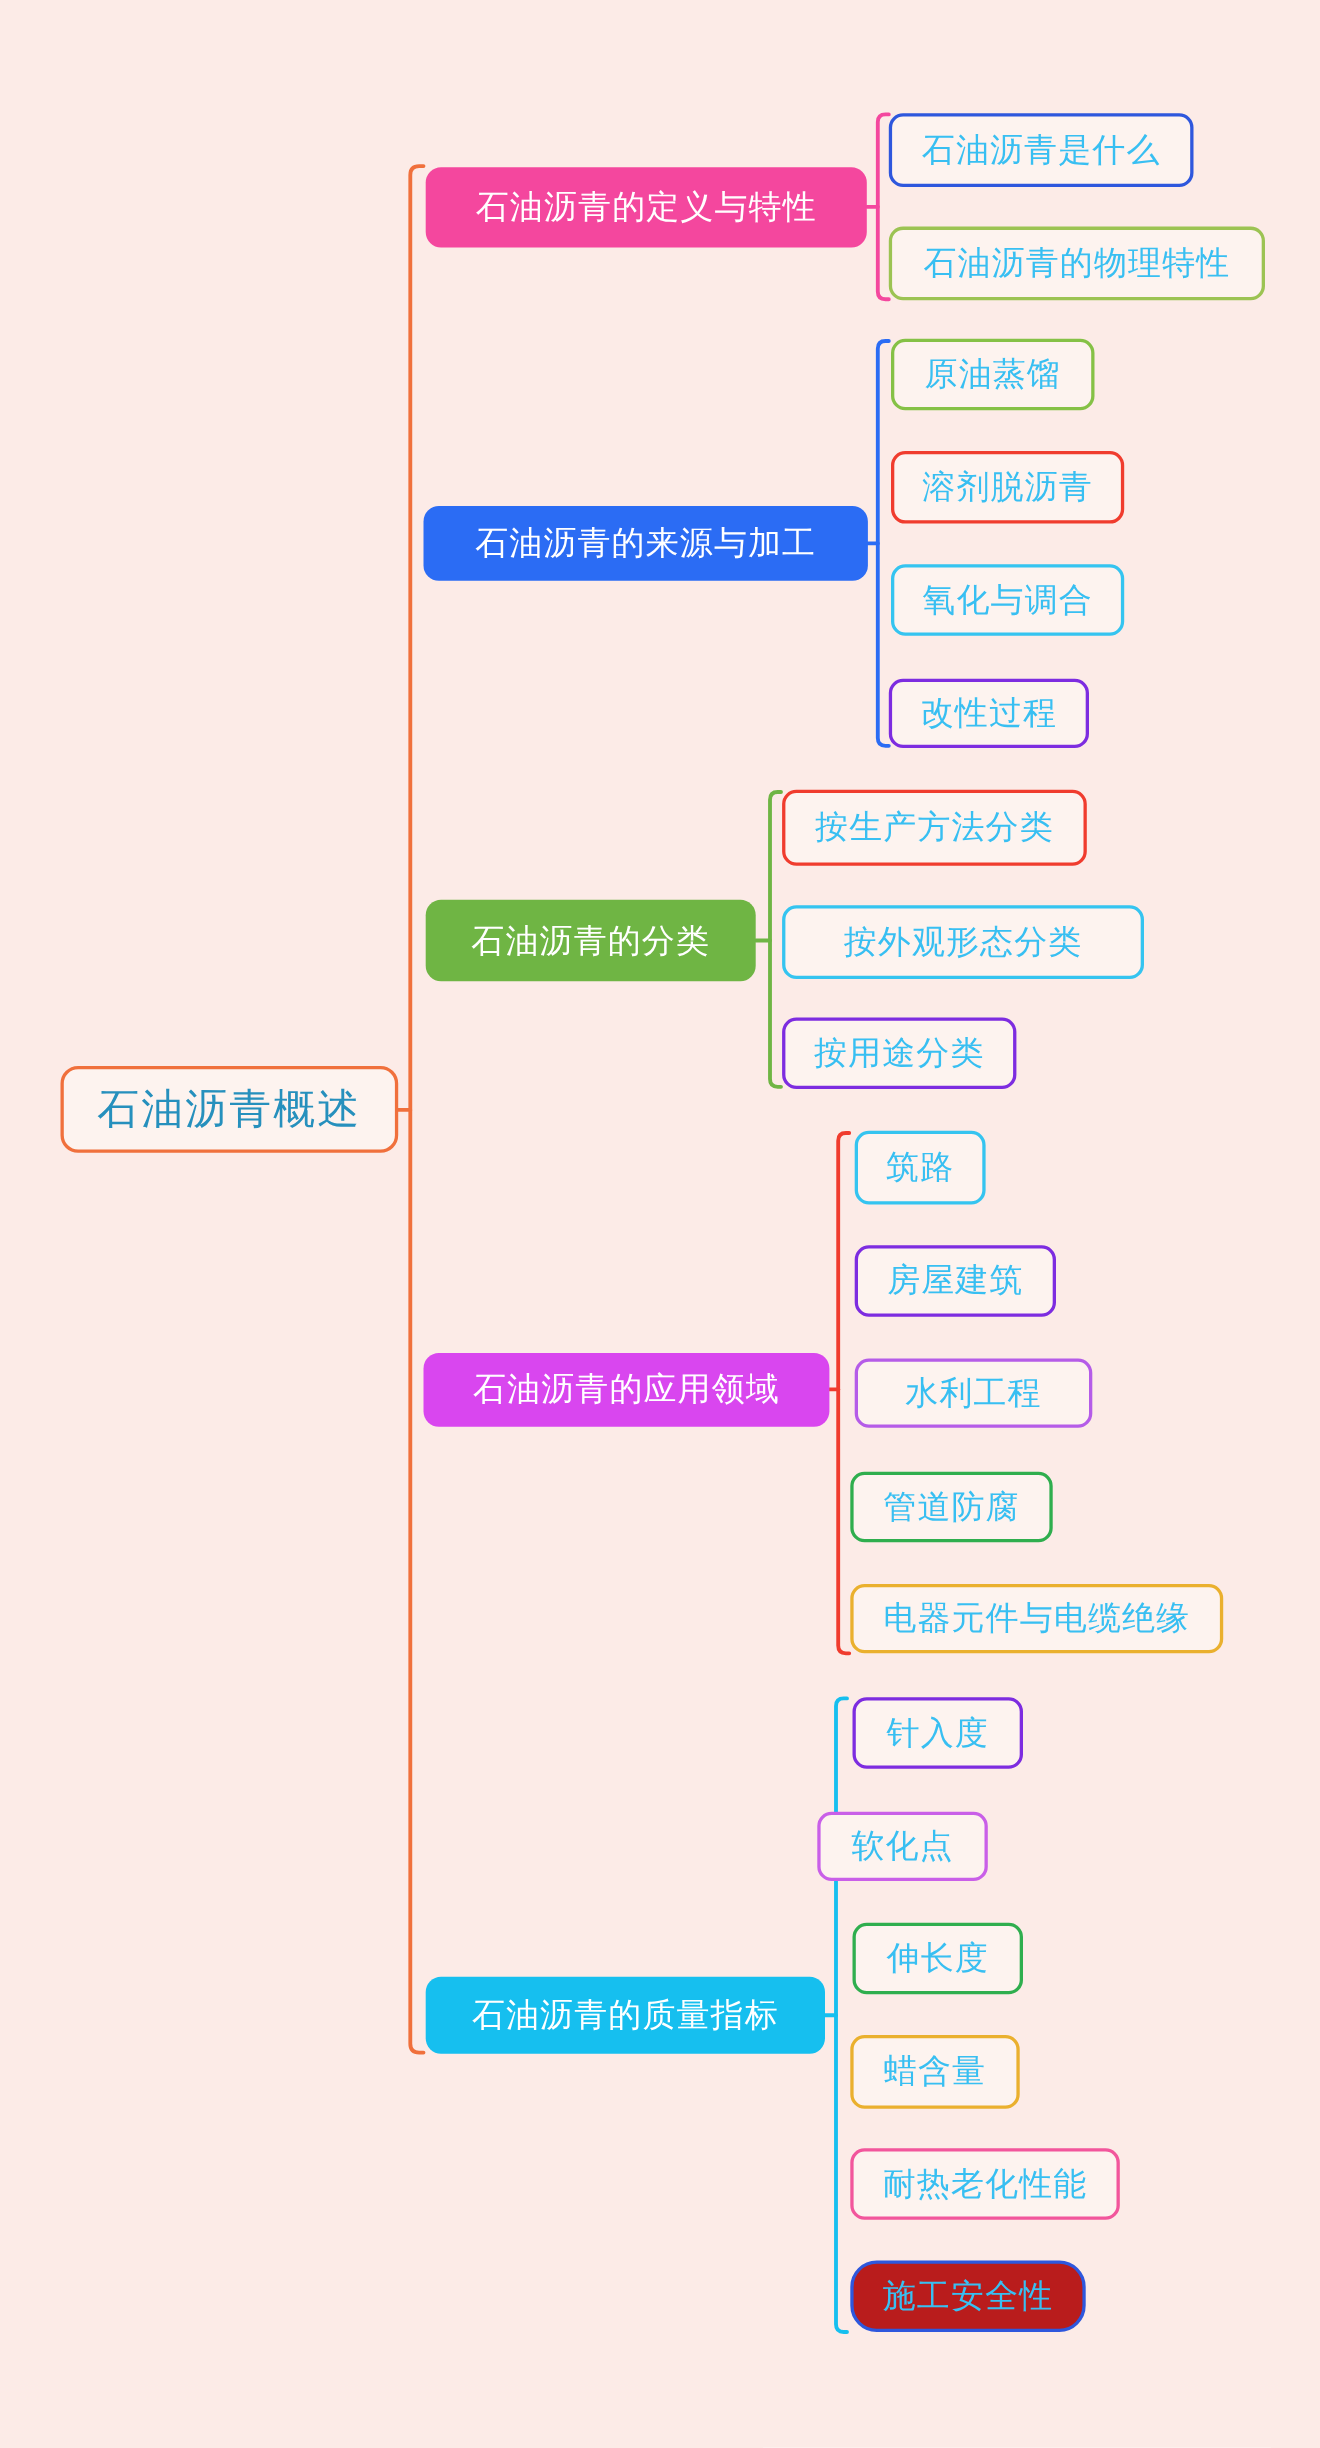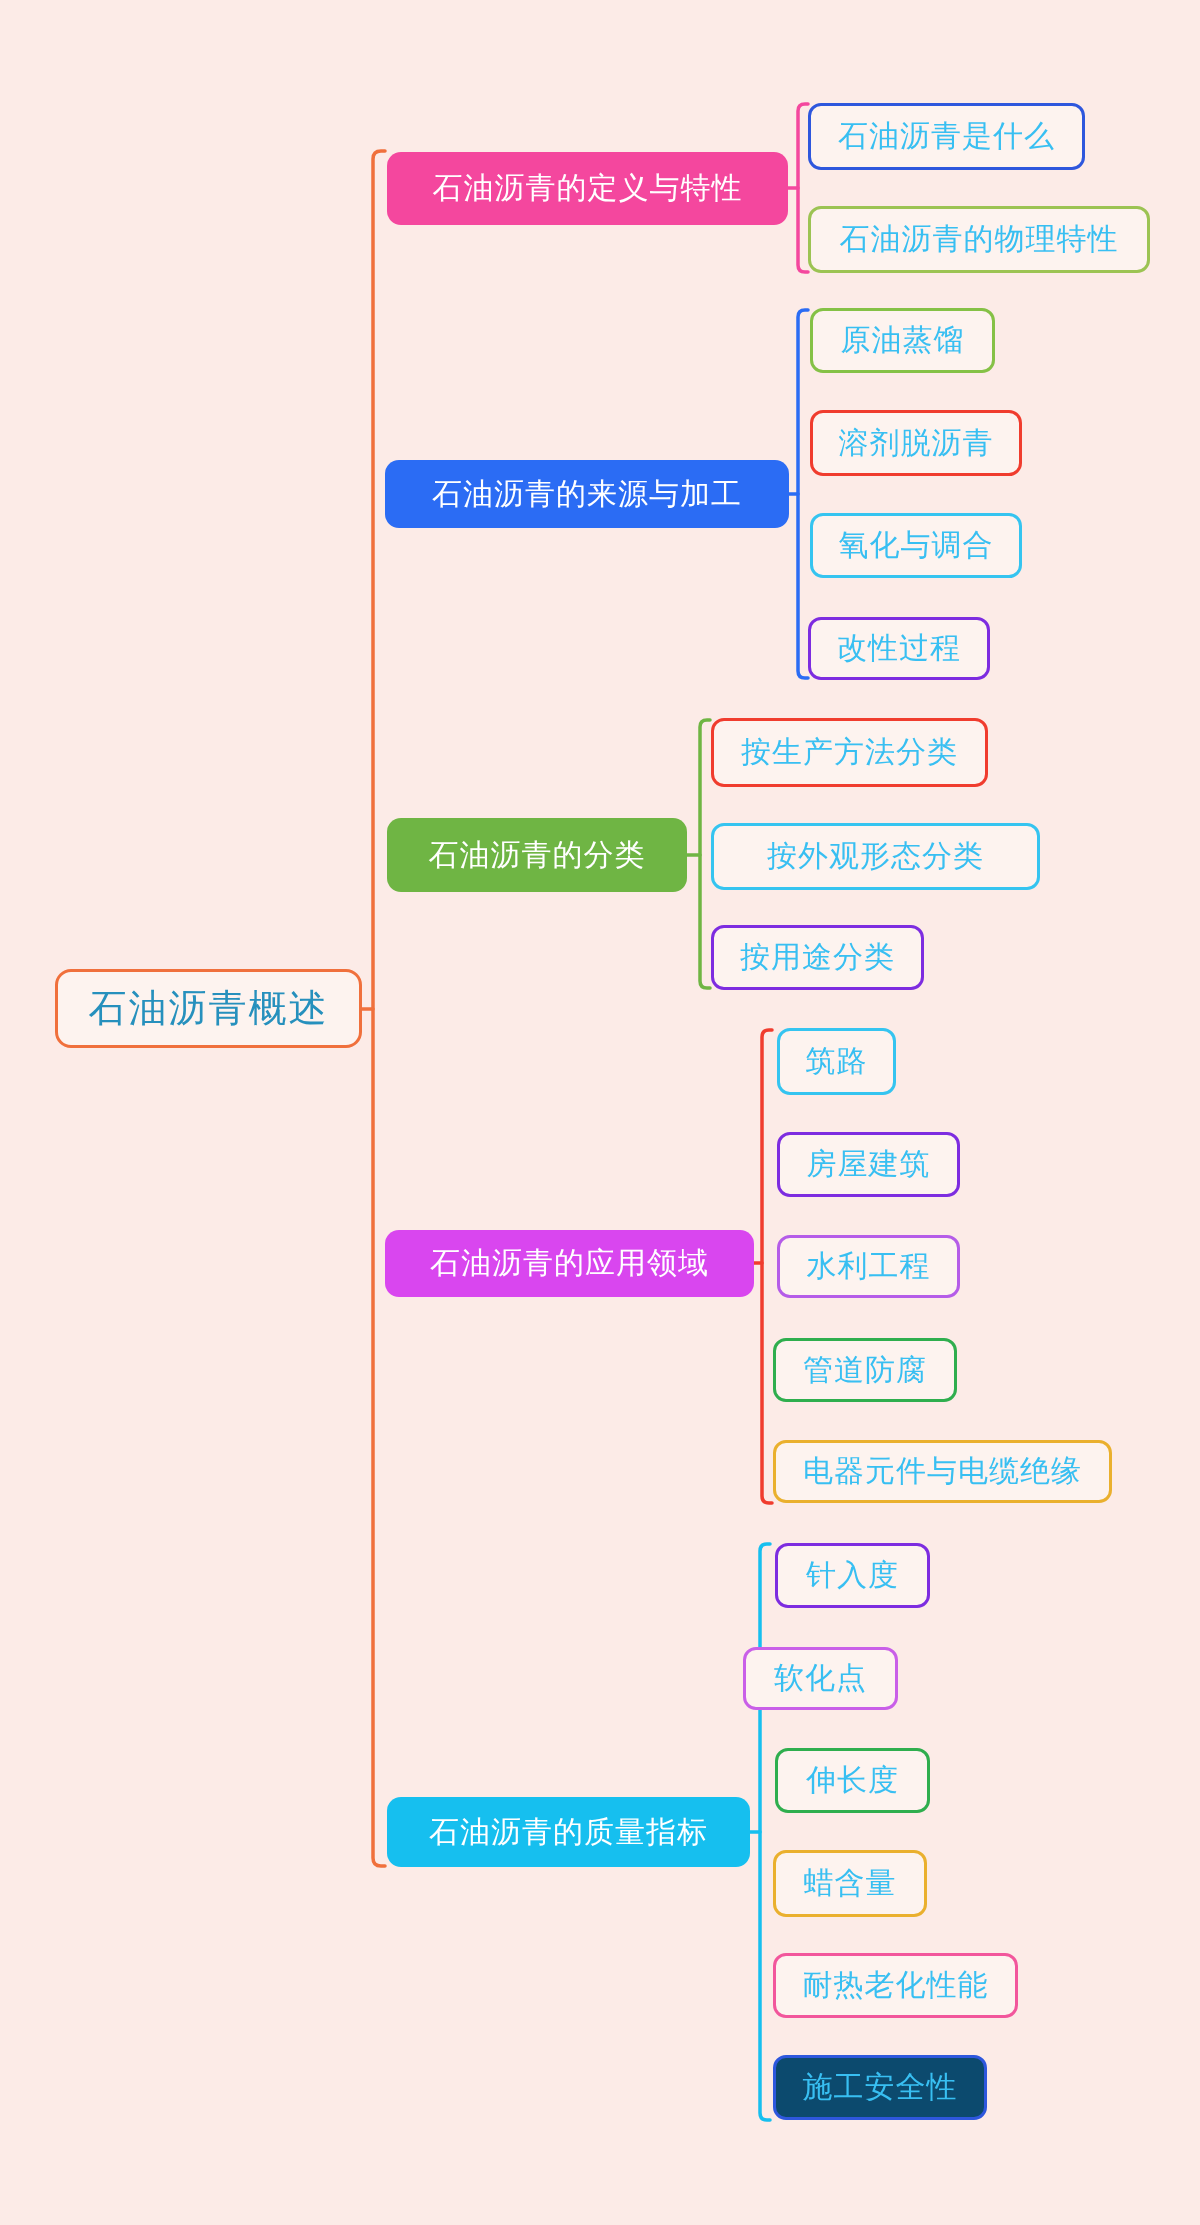--- a/index.html
+++ b/index.html
@@ -86,25 +86,25 @@
   <div class="node child" style="left: 808px; top: 617px; width: 182px; height: 63px; border-color: rgb(125, 44, 224); color: rgb(56, 191, 242); background: rgb(253, 243, 239);">改性过程</div>
 
   <div class="node branch" style="left: 387px; top: 818px; width: 300px; height: 74px; background: rgb(111, 181, 68); color: rgb(255, 255, 255);">石油沥青的分类</div>
   <div class="node child" style="left: 711px; top: 718px; width: 277px; height: 69px; border-color: rgb(240, 60, 46); color: rgb(56, 191, 242); background: rgb(253, 243, 239);">按生产方法分类</div>
   <div class="node child" style="left: 711px; top: 823px; width: 329px; height: 67px; border-color: rgb(53, 196, 240); color: rgb(56, 191, 242); background: rgb(253, 243, 239);">按外观形态分类</div>
   <div class="node child" style="left: 711px; top: 925px; width: 213px; height: 65px; border-color: rgb(125, 44, 224); color: rgb(56, 191, 242); background: rgb(253, 243, 239);">按用途分类</div>
 
   <div class="node branch" style="left: 385px; top: 1230px; width: 369px; height: 67px; background: #d946ef; color: rgb(255, 255, 255);">石油沥青的应用领域</div>
   <div class="node child" style="left: 777px; top: 1028px; width: 119px; height: 67px; border-color: rgb(53, 196, 240); color: rgb(56, 191, 242); background: rgb(253, 243, 239);">筑路</div>
   <div class="node child" style="left: 777px; top: 1132px; width: 183px; height: 65px; border-color: rgb(125, 44, 224); color: rgb(56, 191, 242); background: rgb(253, 243, 239);">房屋建筑</div>
-  <div class="node child" style="left: 777px; top: 1235px; width: 183px; height: 63px; border-color: rgb(181, 92, 232); color: rgb(56, 191, 242); background: rgb(253, 243, 239);">水利工程</div>
+  <div class="node child" style="left: 777px; top: 1235px; width: 216px; height: 63px; border-color: rgb(181, 92, 232); color: rgb(56, 191, 242); background: rgb(253, 243, 239);">水利工程</div>
   <div class="node child" style="left: 773px; top: 1338px; width: 184px; height: 64px; border-color: rgb(47, 174, 78); color: rgb(56, 191, 242); background: rgb(253, 243, 239);">管道防腐</div>
   <div class="node child" style="left: 773px; top: 1440px; width: 339px; height: 63px; border-color: rgb(234, 176, 46); color: rgb(56, 191, 242); background: rgb(253, 243, 239);">电器元件与电缆绝缘</div>
 
   <div class="node branch" style="left: 387px; top: 1797px; width: 363px; height: 70px; background: rgb(22, 191, 239); color: rgb(255, 255, 255);">石油沥青的质量指标</div>
   <div class="node child" style="left: 775px; top: 1543px; width: 155px; height: 65px; border-color: rgb(125, 44, 224); color: rgb(56, 191, 242); background: rgb(253, 243, 239);">针入度</div>
   <div class="node child" style="left: 743px; top: 1647px; width: 155px; height: 63px; border-color: rgb(201, 95, 232); color: rgb(56, 191, 242); background: rgb(253, 243, 239);">软化点</div>
   <div class="node child" style="left: 775px; top: 1748px; width: 155px; height: 65px; border-color: rgb(47, 174, 78); color: rgb(56, 191, 242); background: rgb(253, 243, 239);">伸长度</div>
   <div class="node child" style="left: 773px; top: 1850px; width: 154px; height: 67px; border-color: rgb(234, 176, 46); color: rgb(56, 191, 242); background: rgb(253, 243, 239);">蜡含量</div>
   <div class="node child" style="left: 773px; top: 1953px; width: 245px; height: 65px; border-color: rgb(242, 86, 156); color: rgb(56, 191, 242); background: rgb(253, 243, 239);">耐热老化性能</div>
-  <div class="node child" style="left: 773px; top: 2055px; width: 214px; height: 65px; border-color: rgb(46, 87, 221); color: rgb(56, 191, 242); background: #0c4a6e;">施工安全性</div>
+  <div class="node child" style="left: 773px; top: 2055px; width: 214px; height: 65px; border-color: rgb(46, 87, 221); color: rgb(56, 191, 242); background: #b91c1c; border-radius: 24px;">施工安全性</div>
 
 </div>
 
 </body></html>

